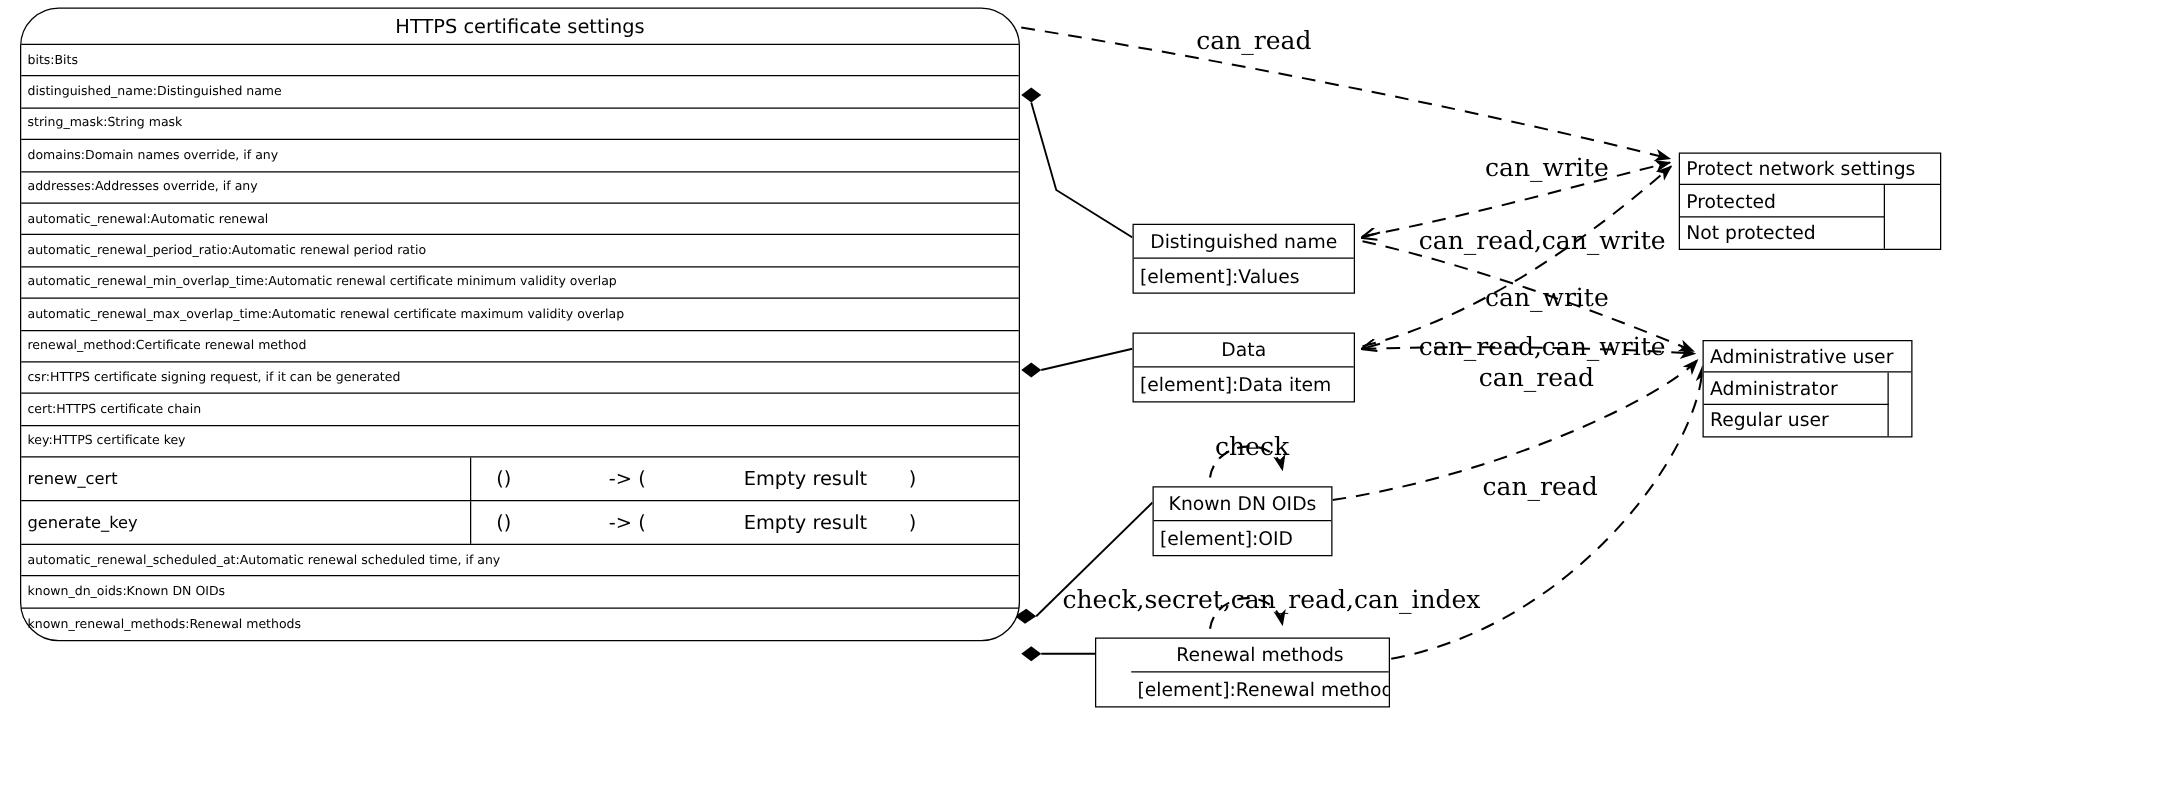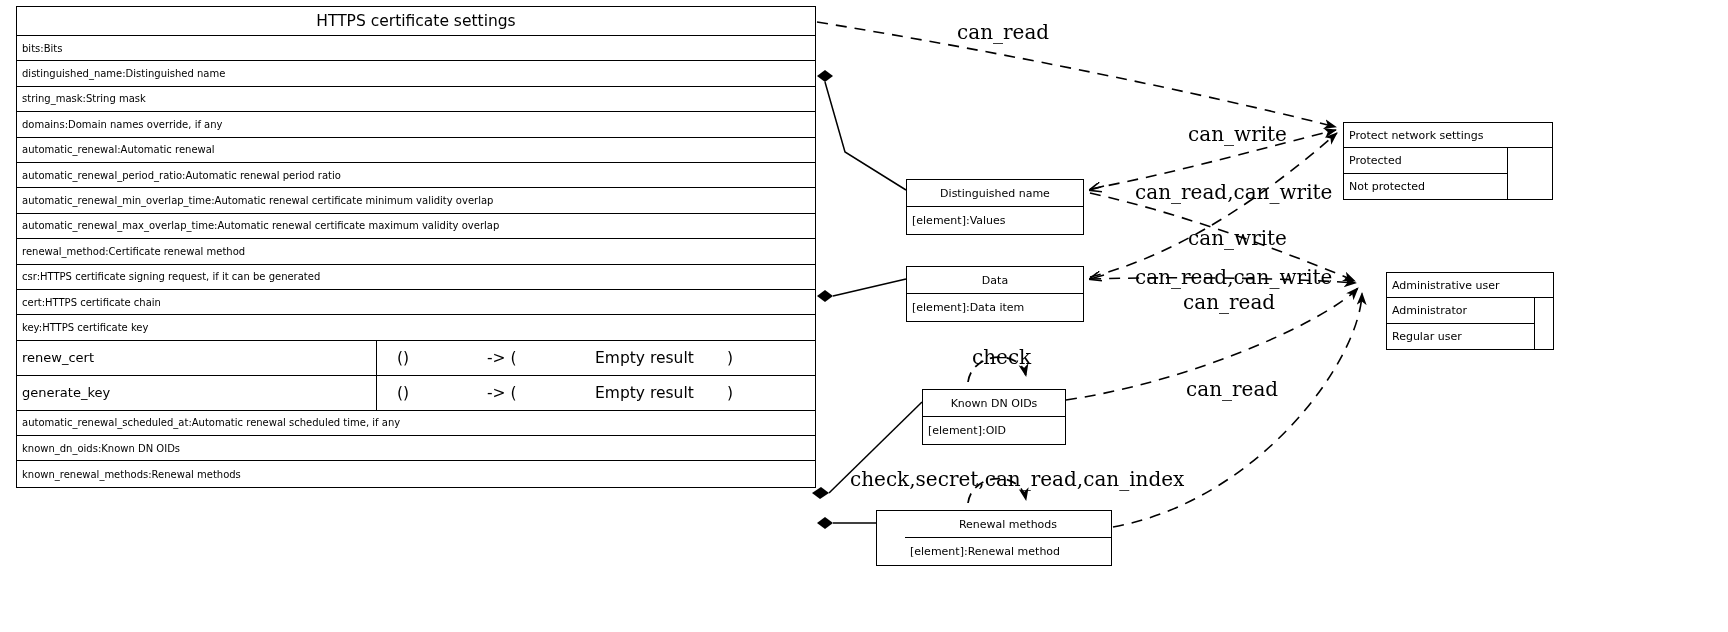--- a/index.html
+++ b/index.html
@@ -5,27 +5,27 @@
   html,body{margin:0;padding:0;background:#ffffff;}
   body{width:1728px;height:632px;overflow:hidden;
        font-family:"DejaVu Sans",sans-serif;}
   #stage{position:relative;width:1728px;height:632px;}
 
   
   .umlbox{position:absolute;box-sizing:border-box;background:#ffffff;
           border:1.6px solid #000;}
   .umlrow{box-sizing:border-box;border-bottom:1.6px solid #000;
           white-space:nowrap;overflow:hidden;
-          font-size:11px;color:#000;display:flex;align-items:center;}
+          font-size:15px;color:#000;display:flex;align-items:center;}
   .umlrow:last-child{border-bottom:none;}
   .umlrow.left{padding-left:5px;justify-content:flex-start;}
   .umlrow.center{justify-content:center;}
 
   
-  #main-class{left:16px;top:6px;width:800px;}
+  #main-class{left:16px;top:6px;width:800px;border-radius:31px;}
   #main-class .umlrow{height:25.4px;font-size:10px;}
   #main-class .title{height:29px;font-size:15.5px;}
 
   
   .methodrow{display:flex;height:35px;border-bottom:1.6px solid #000;
              box-sizing:border-box;}
   .mname{width:360px;box-sizing:border-box;border-right:1.6px solid #000;
          display:flex;align-items:center;padding-left:5px;font-size:13px;}
   .msig{flex:1;display:flex;align-items:center;font-size:15.5px;
         position:relative;}
@@ -41,21 +41,21 @@
   #box-dn{left:906px;top:179px;width:178px;}
   #box-data{left:906px;top:266px;width:178px;}
   #box-oids{left:922px;top:389px;width:144px;}
   #box-renewal{left:876px;top:510px;width:236px;padding-left:28px;}
 
   #box-protect{left:1343px;top:122px;width:210px;}
   #box-protect .umlrow{height:25.4px;}
   #box-protect .r2{width:164px;}
   #box-protect .r3{width:164px;}
 
-  #box-admin{left:1362px;top:272px;width:168px;margin-left:24px;}
+  #box-admin{left:1362px;top:272px;width:168px;}
   #box-admin .umlrow{height:25.4px;}
   #box-admin .r2{width:148px;}
   #box-admin .r3{width:148px;}
 
   
   .subnarrow{border-right:1.6px solid #000;}
 
   
   .elabel{position:absolute;font-family:"DejaVu Serif",serif;
           font-size:20px;color:#000;white-space:nowrap;}
@@ -122,20 +122,21 @@
     <path d="M968,503 C972,473 1020,469 1026,500" fill="none" stroke="#000" stroke-width="1.7" stroke-dasharray="10 7" marker-end="url(#fhead)"></path>
   </svg>
 
   <div class="umlbox" id="main-class">
     <div class="umlrow center title">HTTPS certificate settings</div>
 
     <div class="umlrow left">bits:Bits</div>
     <div class="umlrow left">distinguished_name:Distinguished name</div>
     <div class="umlrow left">string_mask:String mask</div>
     <div class="umlrow left">domains:Domain names override, if any</div>
+    <div class="umlrow left">addresses:Addresses override, if any</div>
     <div class="umlrow left">automatic_renewal:Automatic renewal</div>
     <div class="umlrow left">automatic_renewal_period_ratio:Automatic renewal period ratio</div>
     <div class="umlrow left">automatic_renewal_min_overlap_time:Automatic renewal certificate minimum validity overlap</div>
     <div class="umlrow left">automatic_renewal_max_overlap_time:Automatic renewal certificate maximum validity overlap</div>
     <div class="umlrow left">renewal_method:Certificate renewal method</div>
     <div class="umlrow left">csr:HTTPS certificate signing request, if it can be generated</div>
     <div class="umlrow left">cert:HTTPS certificate chain</div>
     <div class="umlrow left">key:HTTPS certificate key</div>
 
     <div class="methodrow">

